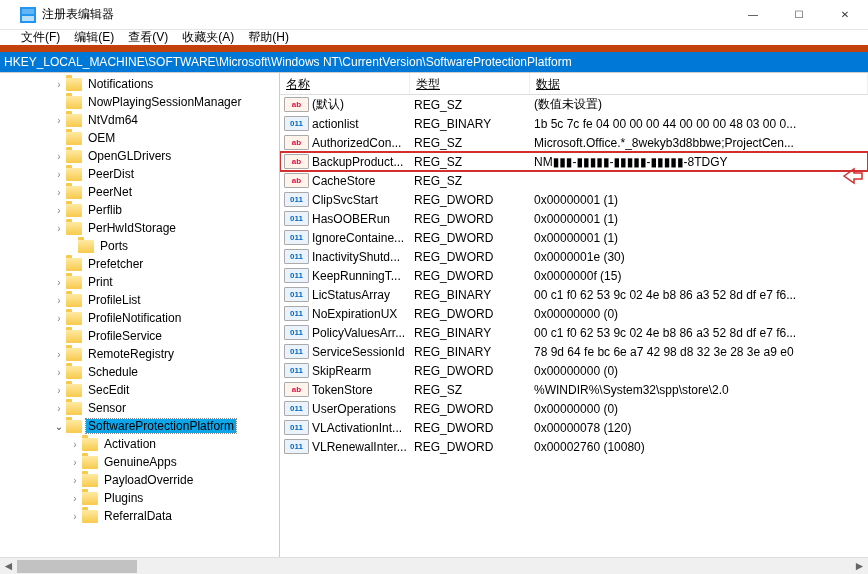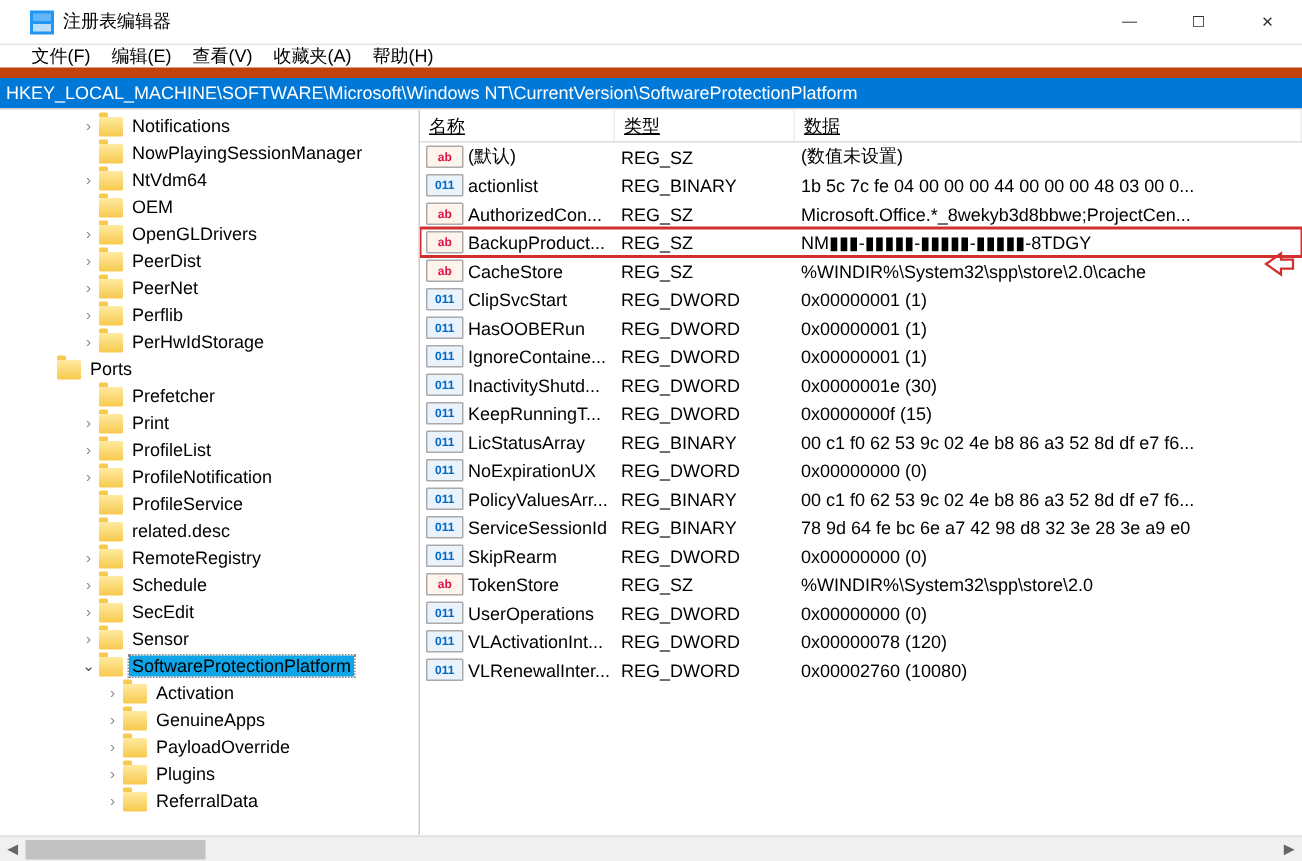--- a/index.html
+++ b/index.html
@@ -179,21 +179,21 @@
       <div class="tree-row" style="padding-left: 52px;">
         <span class="expander">›</span>
         <span class="folder-icon"></span>
         <span class="tree-label">Perflib</span>
       </div>
       <div class="tree-row" style="padding-left: 52px;">
         <span class="expander">›</span>
         <span class="folder-icon"></span>
         <span class="tree-label">PerHwIdStorage</span>
       </div>
-      <div class="tree-row" style="padding-left: 24px;">
+      <div class="tree-row" style="padding-left: 44px; margin-left: 20px;">
         <span class="expander"></span>
         <span class="folder-icon"></span>
         <span class="tree-label">Ports</span>
       </div>
       <div class="tree-row" style="padding-left: 52px;">
         <span class="expander"></span>
         <span class="folder-icon"></span>
         <span class="tree-label">Prefetcher</span>
       </div>
       <div class="tree-row" style="padding-left: 52px;">
@@ -208,25 +208,20 @@
       </div>
       <div class="tree-row" style="padding-left: 52px;">
         <span class="expander">›</span>
         <span class="folder-icon"></span>
         <span class="tree-label">ProfileNotification</span>
       </div>
       <div class="tree-row" style="padding-left: 52px;">
         <span class="expander"></span>
         <span class="folder-icon"></span>
         <span class="tree-label">ProfileService</span>
-      </div>
-      <div class="tree-row" style="padding-left: 52px;">
-        <span class="expander"></span>
-        <span class="folder-icon"></span>
-        <span class="tree-label">related.desc</span>
       </div>
       <div class="tree-row" style="padding-left: 52px;">
         <span class="expander">›</span>
         <span class="folder-icon"></span>
         <span class="tree-label">RemoteRegistry</span>
       </div>
       <div class="tree-row" style="padding-left: 52px;">
         <span class="expander">›</span>
         <span class="folder-icon"></span>
         <span class="tree-label">Schedule</span>
@@ -310,21 +305,20 @@
           </div>
           <div class="cell col-type">REG_SZ</div>
           <div class="cell col-data">NM▮▮▮-▮▮▮▮▮-▮▮▮▮▮-▮▮▮▮▮-8TDGY</div>
         </div>
         <div class="list-row">
           <div class="cell col-name">
             <span class="val-icon sz">ab</span>
             <span>CacheStore</span>
           </div>
           <div class="cell col-type">REG_SZ</div>
-          <div class="cell col-data">%WINDIR%\System32\spp\store\2.0\cache</div>
         </div>
         <div class="list-row">
           <div class="cell col-name">
             <span class="val-icon bin">011</span>
             <span>ClipSvcStart</span>
           </div>
           <div class="cell col-type">REG_DWORD</div>
           <div class="cell col-data">0x00000001 (1)</div>
         </div>
         <div class="list-row">

